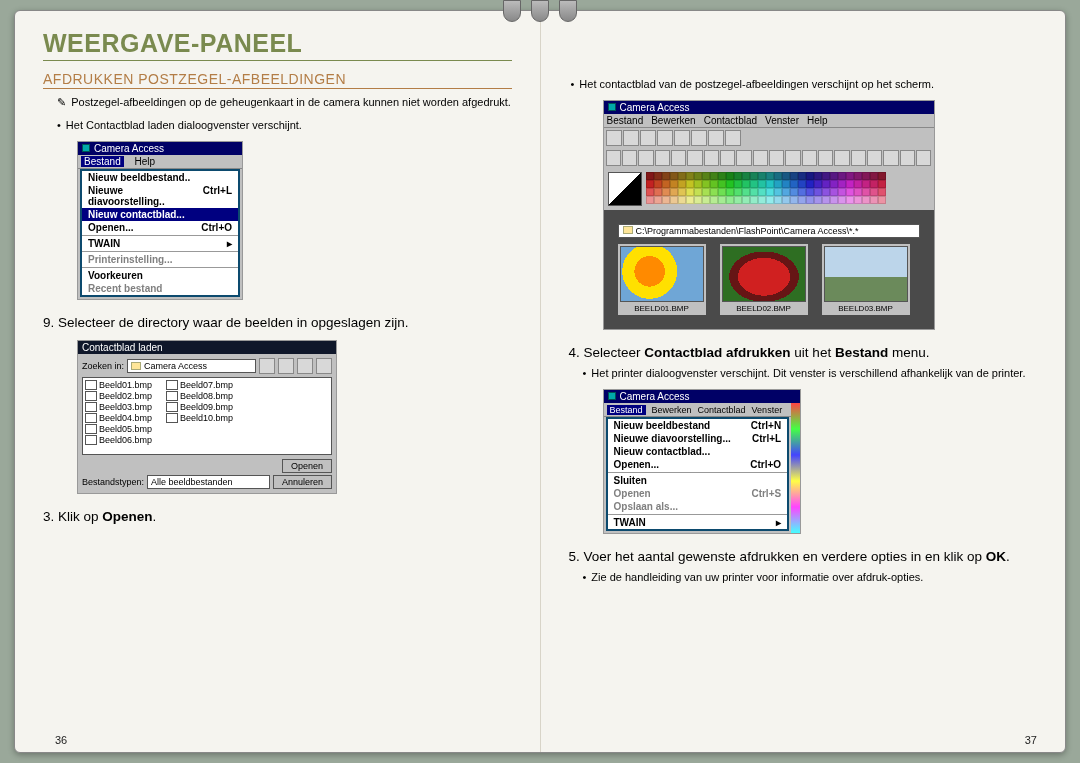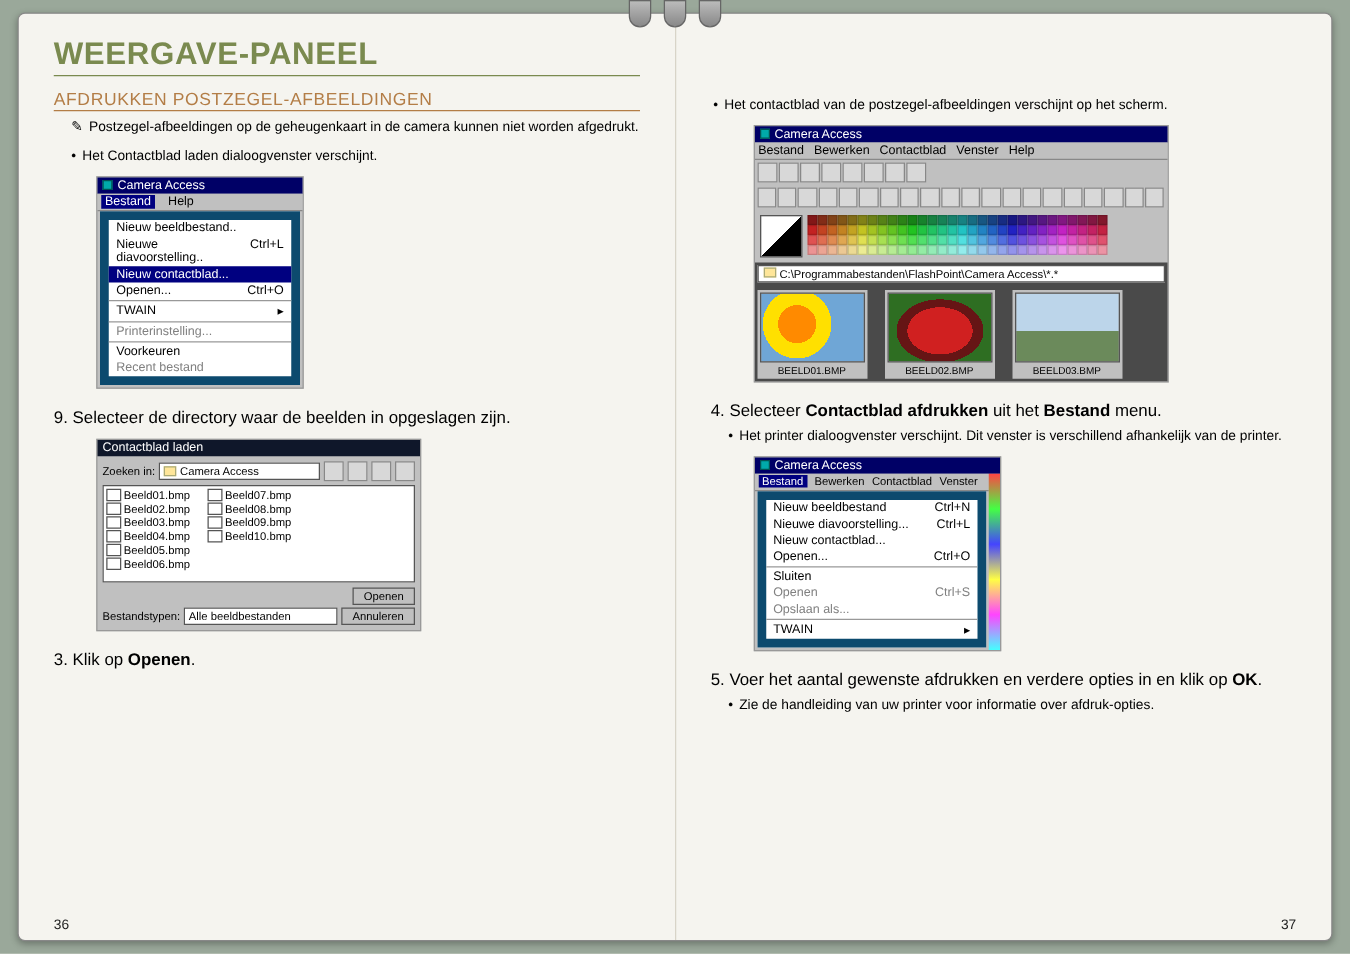--- a/index.html
+++ b/index.html
@@ -75,51 +75,51 @@
   .step { font-size: 13.5px; margin: 10px 0 4px 0; }
   .step b { font-weight: bold; }
   .bullet { margin-left: 14px; margin-bottom: 4px; display:flex; gap:5px;text-align:center;}
   .bullet::before { content:"•"; }
   .page-num {
     position: absolute;
     bottom: 6px;
     font-size: 11px;
     color: #222;
   }
-  .left-page .page-num { left: 28px; }
+  .left-page .page-num { left: 40px; }
   .right-page .page-num { right: 28px; }
 
   
   .fig { border:1px solid #999; display:inline-block; margin:4px 0 4px 34px; background:#c0c0c0; font-size:9px; color:#000;}
   .fig-title { background:#000066; color:#fff; padding:1px 4px; display:flex; align-items:center; gap:4px; font-size:10px;}
   .fig-title .sq { width:8px;height:8px;background:#0aa;border:1px solid #055;}
   .menubar { background:#c0c0c0; padding:1px 3px; font-size:10px; border-bottom:1px solid #888;}
   .menubar span { margin-right:8px;}
-  .selmenu { background:#fff; border:7px solid #0c4a6e; margin:0 2px 2px 2px;}
+  .selmenu { background:#fff; border:2px solid #0c4a6e; margin:0 2px 2px 2px;font-weight:bold;}
   .selmenu .mi { padding:1px 6px; font-size:10px; display:flex; justify-content:space-between; gap:16px;}
   .selmenu .mi.sel { background:#000080; color:#fff;}
   .selmenu .mi.dis { color:#808080;}
   .selmenu hr { border:none; border-top:1px solid #999; margin:1px 0;}
 
   .fig2 { width:260px; }
   .fig2 .row { display:flex; gap:3px;}
   .fig2 .field { background:#fff; border:1px solid #555; padding:1px 3px; font-size:9px;}
   .fig2 .list { background:#fff; border:1px solid #555; height:78px; padding:2px; display:flex; flex-wrap:wrap; flex-direction:column; gap:1px 14px; align-content:flex-start;}
   .fig2 .li { font-size:9px; display:flex; align-items:center; gap:2px;}
   .fig2 .li::before { content:""; width:10px;height:8px; background:#fff;border:1px solid #555;}
   .fig2 .btn { border:1px solid #555; background:#c0c0c0; padding:1px 8px; font-size:9px;}
 
   .fig3 { width:332px; margin-left:0;}
   .toolbar { background:#c0c0c0; padding:2px; display:flex; gap:1px;}
   .tb { width:16px;height:16px;border:1px solid #888; background:#d8d8d8;}
   .palette { display:flex; padding:4px; gap:4px; align-items:flex-start;}
   .swatch-big { width:34px; height:34px; border:1px solid #555;background:linear-gradient(135deg,#fff 0 50%,#000 50%);}
   .pal-grid { display:grid; grid-template-columns:repeat(30,8px); grid-auto-rows:8px; gap:0;}
   .pal-grid div { border:0.5px solid rgba(0,0,0,.15);}
-  .thumbs-area{ background:#4a4a4a; padding:2px; }
+  .thumbs-area{ background:#4a4a4a; padding:14px; }
   .path { background:#fff; border:1px solid #555; padding:1px 4px; font-size:9px; margin-bottom:6px;}
   .thumbs { display:flex; gap:14px;}
   .th { background:#c0c0c0; padding:2px; width:88px;}
   .th .img { width:84px; height:56px; border:1px solid #555;}
   .th .cap{ font-size:8px; text-align:center; margin-top:2px;}
   .imgA{background:radial-gradient(circle at 35% 45%,#ff8a00 0 25%,#ffe000 25% 45%,#6fa6d6 45%);}
   .imgB{background:radial-gradient(ellipse at 50% 55%,#d02020 0 45%,#661515 45% 60%,#2e6e22 60%);}
   .imgC{background:linear-gradient(#bcd5ea 0 55%,#6b8a5b 55%);} 
 
   .fig4 { width:198px; margin-left:0;}

